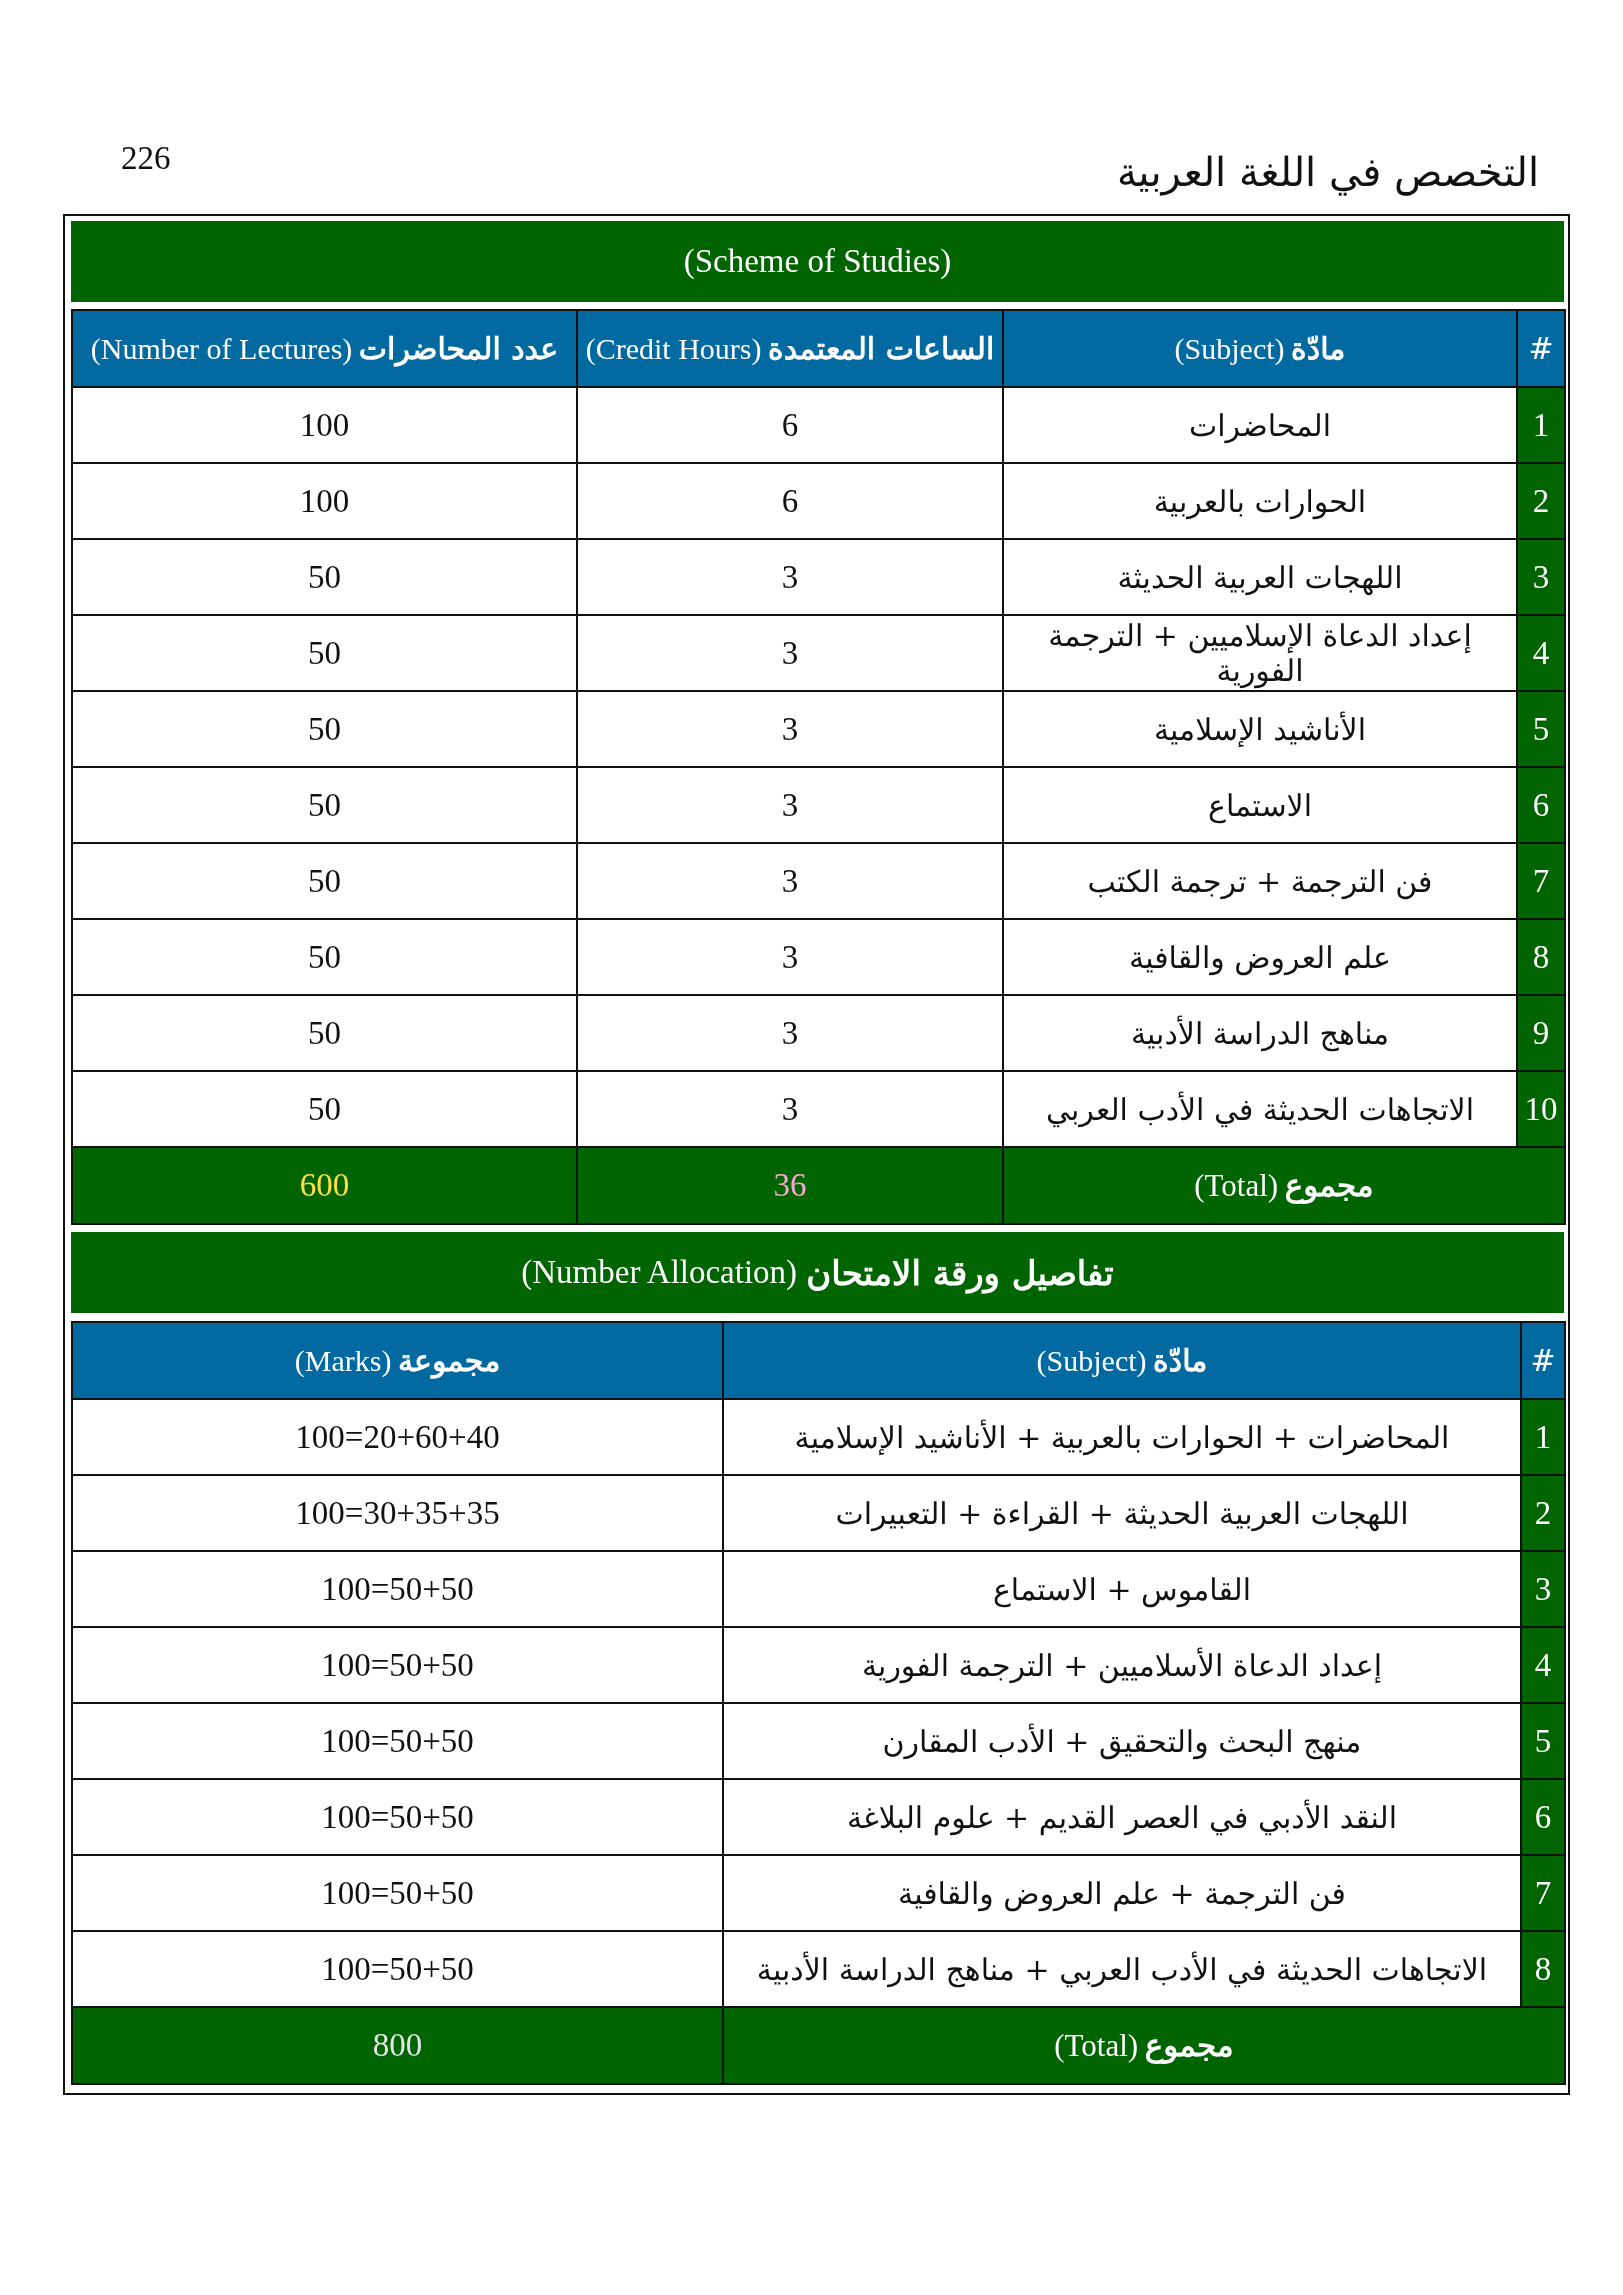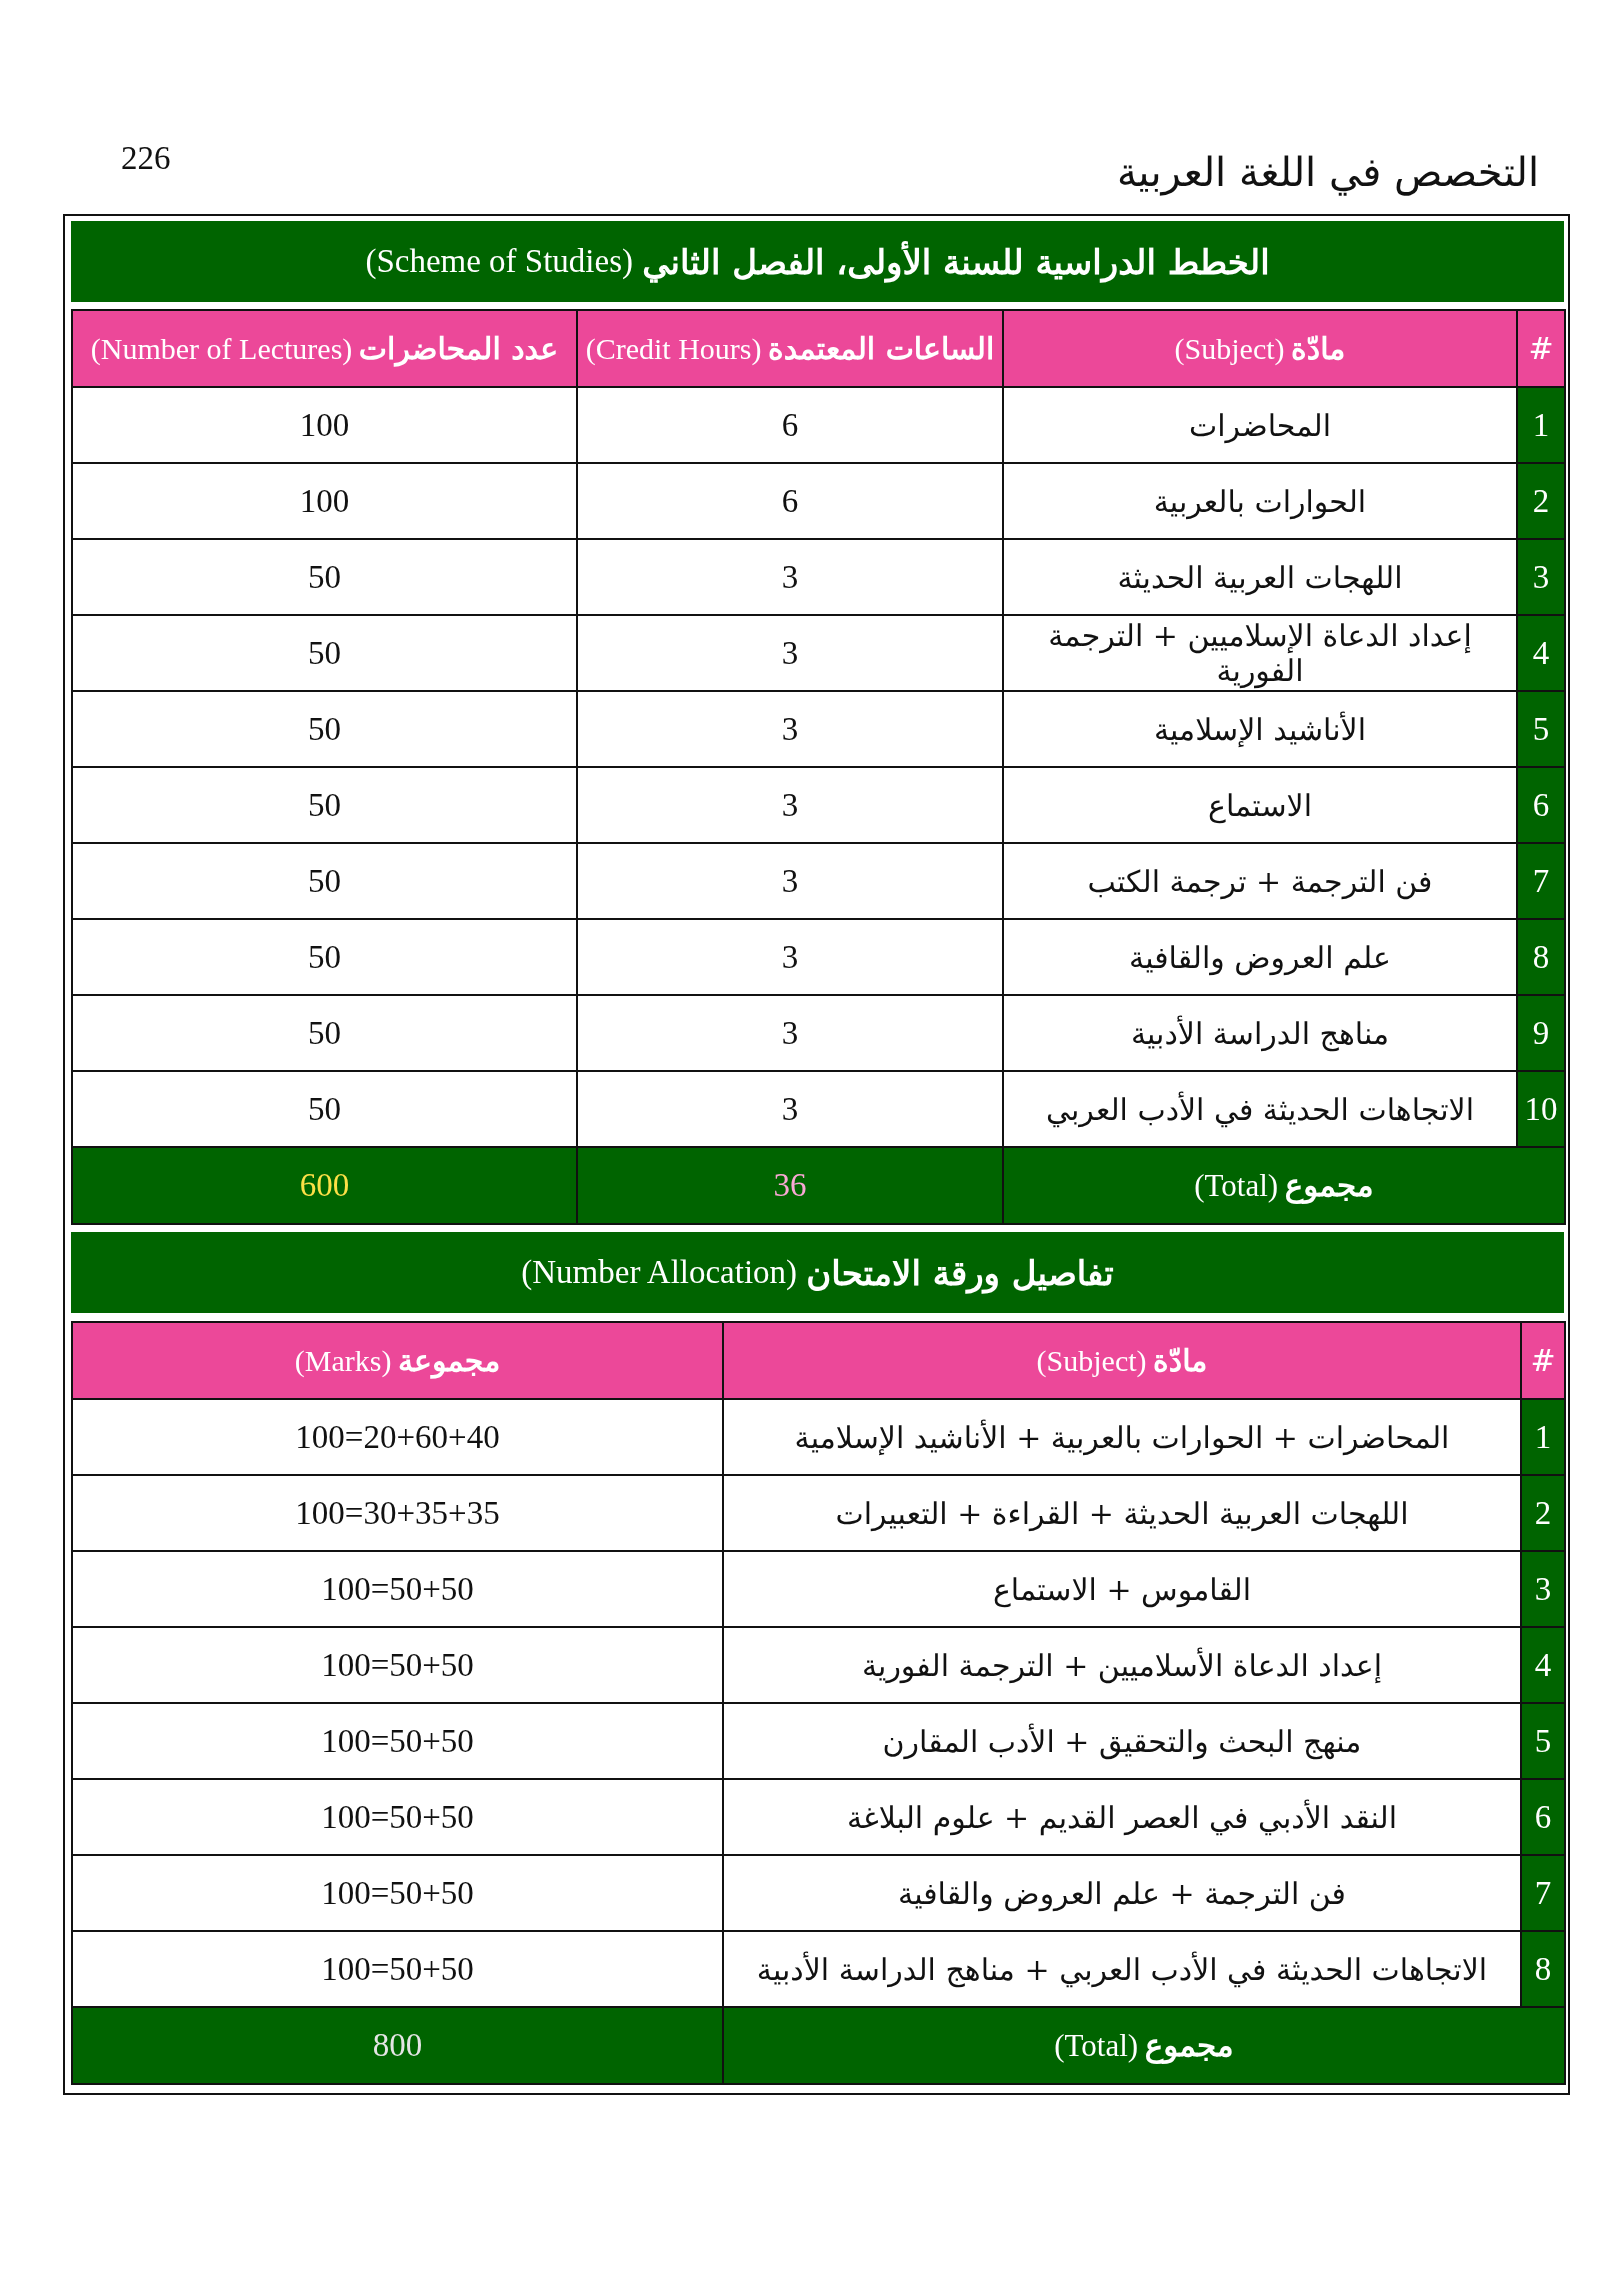--- a/index.html
+++ b/index.html
@@ -7,21 +7,21 @@
          font-family:"DejaVu Serif", "Liberation Serif", serif; color:#111; }
   .page-num { position:absolute; left:121px; top:140px; font-size:33px; font-family:"Liberation Serif", serif; }
   .running-head { position:absolute; right:84px; top:149px; font-size:40px; direction:rtl; font-family:"DejaVu Serif", serif; }
   .frame { position:absolute; left:63px; top:214px; width:1507px; height:1881px; border:2px solid #111; box-sizing:border-box; }
   .band { position:absolute; left:71px; width:1493px; background:#006400; color:#fff;
           display:flex; align-items:center; justify-content:center; direction:rtl; font-size:34px; }
   .band .ar { font-weight:bold; margin-left:9.2px; }
   .band .en { font-family:"Liberation Serif", serif; font-size:33px; }
   table { position:absolute; left:71px; width:1493px; border-collapse:collapse; direction:rtl; table-layout:fixed; }
   td, th { border:2px solid #111; text-align:center; vertical-align:middle; padding:0; }
-  th { background:#ec4899; color:#fff; font-weight:normal; font-size:30px; }
+  th { background:#0369a1; color:#fff; font-weight:normal; font-size:30px; }
   th .ar { font-weight:bold; margin-left:6.5px; font-family:"DejaVu Serif", serif; }
   th .en { font-family:"Liberation Serif", serif; }
   td { font-size:31px; }
   td.num-col { background:#006400; color:#fff; font-family:"Liberation Serif", serif; font-size:33px; }
   td.val { font-family:"Liberation Serif", serif; font-size:33px; }
   td.subj { font-family:"DejaVu Serif", serif; font-size:30px; }
   tr.total td { background:#006400; color:#fff; }
   tr.total td .ar { font-weight:bold; margin-left:6.5px; }
   tr.total td .en { font-family:"Liberation Serif", serif; }
   #t1 { top:309px; }
@@ -35,21 +35,20 @@
 </style>
 </head>
 <body>
 
 <div class="page-num">226</div>
 <div class="running-head">التخصص في اللغة العربية</div>
 
 <div class="frame"></div>
 
 <div class="band" style="top:221px; height:81px;">
-  <span class="ar">الخطط الدراسية للسنة الأولى، الفصل الثاني</span>
   <span class="en">(Scheme of Studies)</span>
 </div>
 
 <table id="t1">
   <colgroup>
     <col style="width:48px">
     <col style="width:514px">
     <col style="width:426px">
     <col style="width:505px">
   </colgroup>

